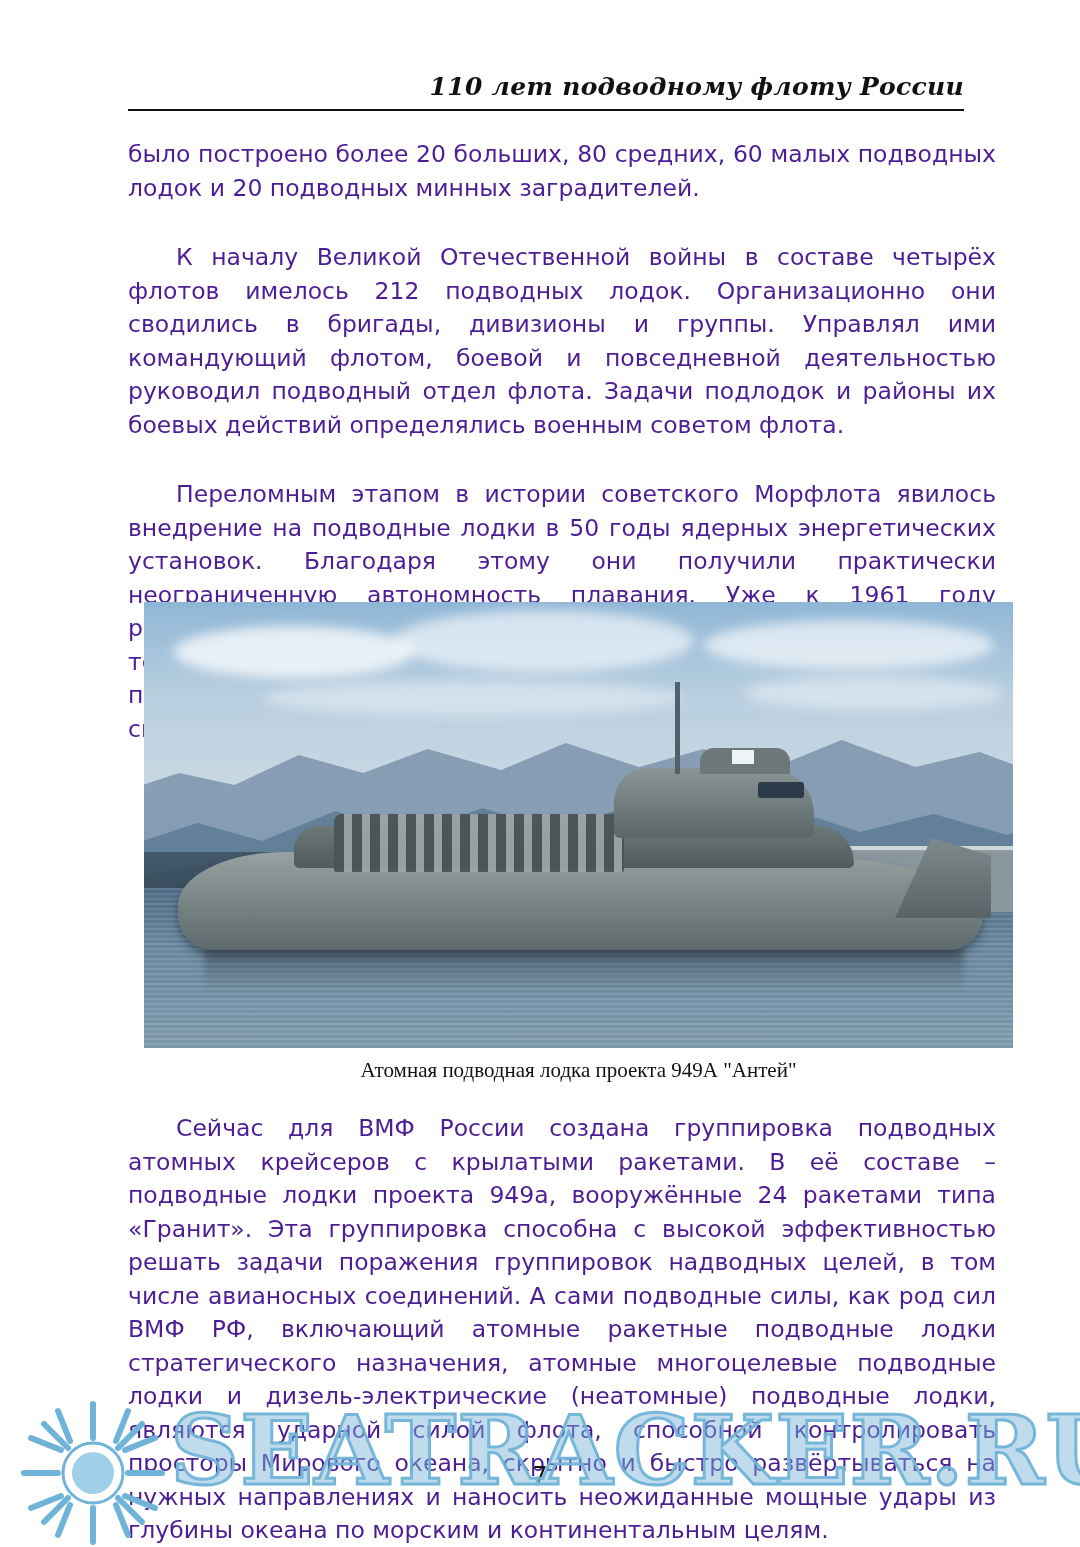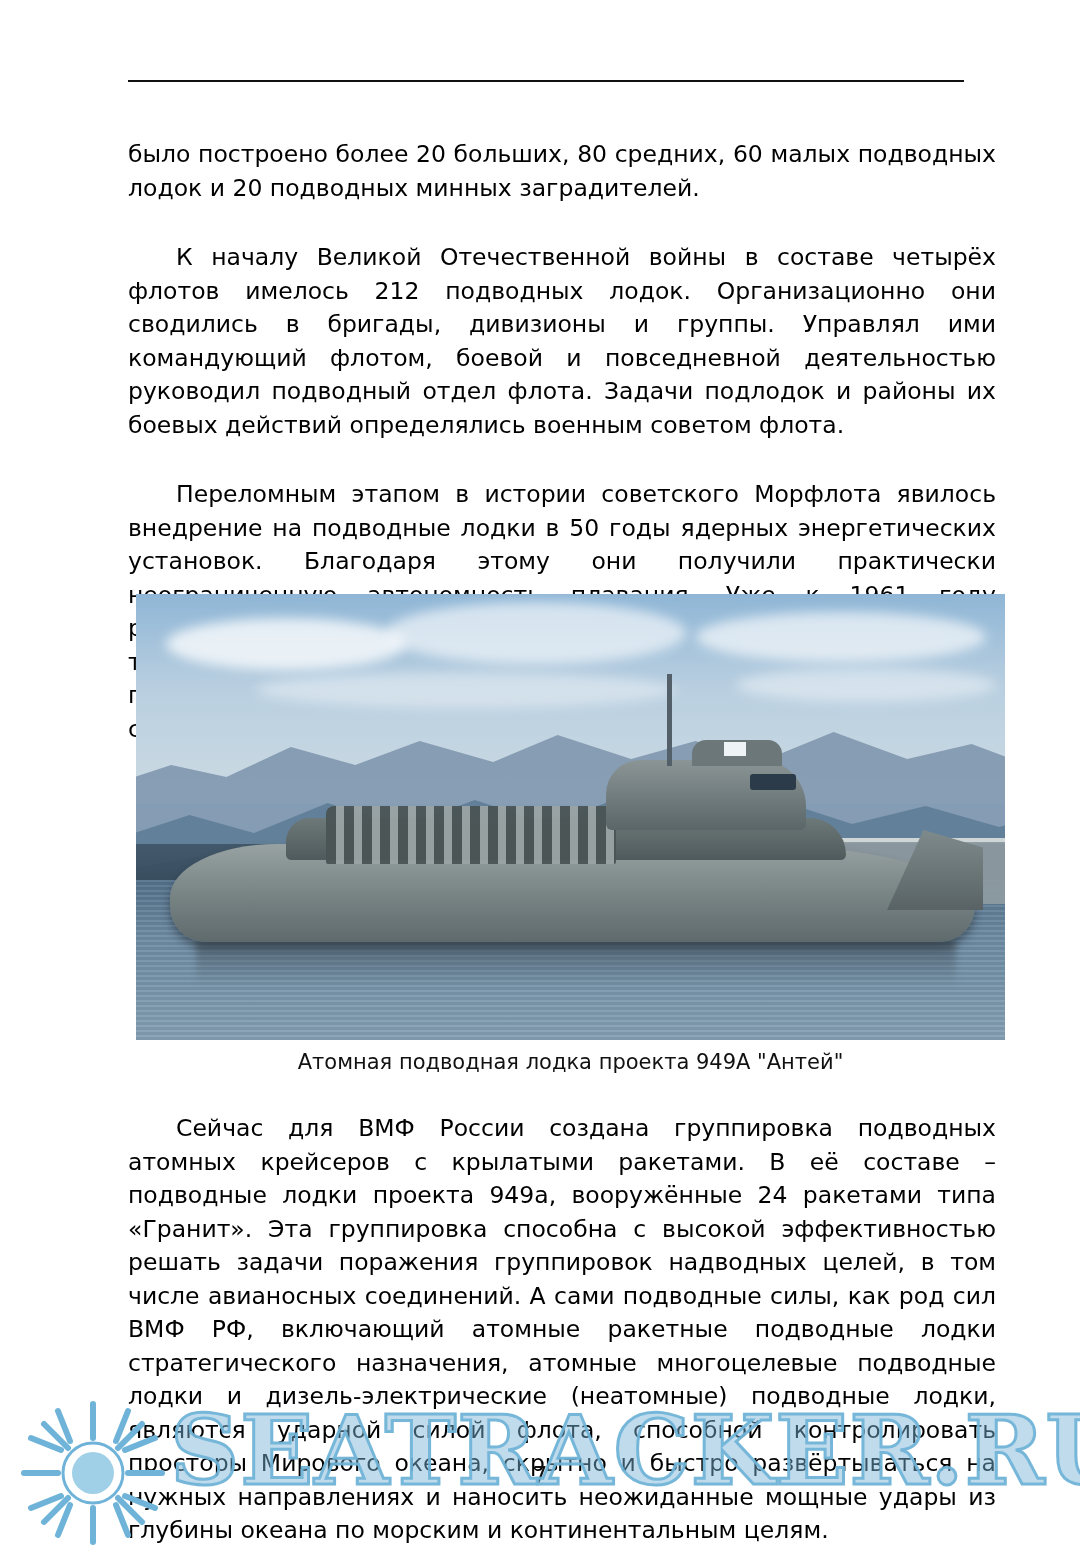--- a/index.html
+++ b/index.html
@@ -50,21 +50,21 @@
     top: 138px;
     left: 128px;
     width: 868px;
   }
   p.body-par {
     margin: 0;
     font-size: 23.5px;
     line-height: 33.5px;
     text-align: justify;
     text-align-last: left;
-    color: #000000;
+    color: #4c1d95;
     hyphens: manual;
   }
   p.indent {
     text-indent: 48px;
     margin-top: 36px;
   }
   p.last-justify {
     text-align: justify;
   }
 
@@ -272,30 +272,31 @@
     width: 150px;
     height: 150px;
   }
 </style>
 </head>
 <body>
 
 <div class="page">
 
   <div class="header">
+    <div class="header-title">110 лет подводному флоту России</div>
     <div class="header-rule"></div>
   </div>
 
   <div class="content">
     <p class="body-par">было построено более 20 больших, 80 средних, 60 малых подводных лодок и 20 подводных минных заградителей.</p>
     <p class="body-par indent">К началу Великой Отечественной войны в составе четырёх флотов имелось 212 подводных лодок. Организационно они сводились в бригады, дивизионы и группы. Управлял ими командующий флотом, боевой и повседневной деятельностью руководил подводный отдел флота. Задачи подлодок и районы их боевых действий определялись военным советом флота.</p>
     <p class="body-par indent">Переломным этапом в истории советского Морфлота явилось внедрение на подводные лодки в 50 годы ядерных энергетических установок. Благодаря этому они получили практически неограниченную автономность плавания. Уже к 1961 году российский флот имел 9 атомных лодок – 4 ракетных и 5 торпедных. А всего Советский Союз построил 243 атомные подводные лодки различных классов и, с учётом царской России, свыше 1000 дизельных подводных лодок.</p>
   </div>
 
-  <figure class="figure" style="margin:8px;">
+  <figure class="figure" style="margin:16px;font-family:Liberation Serif, serif;">
     <div class="figure-image">
       <div class="sky"></div>
       <div class="cloud c1"></div>
       <div class="cloud c2"></div>
       <div class="cloud c3"></div>
       <div class="cloud c4"></div>
       <div class="cloud c5"></div>
       <div class="ridge-far"></div>
       <div class="ridge-mid"></div>
       <div class="ridge-near"></div>

